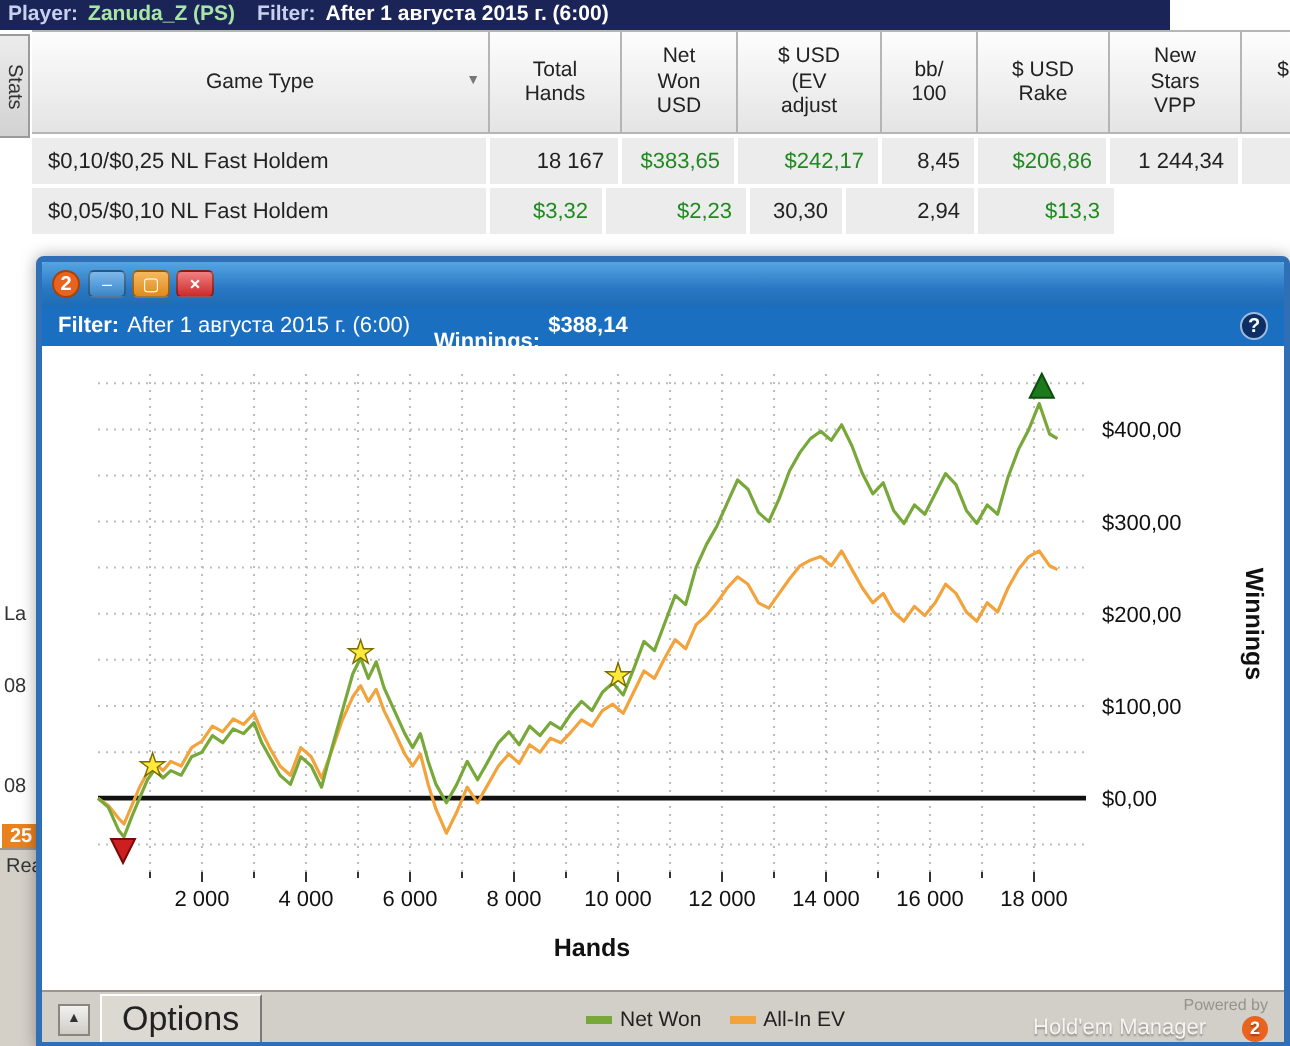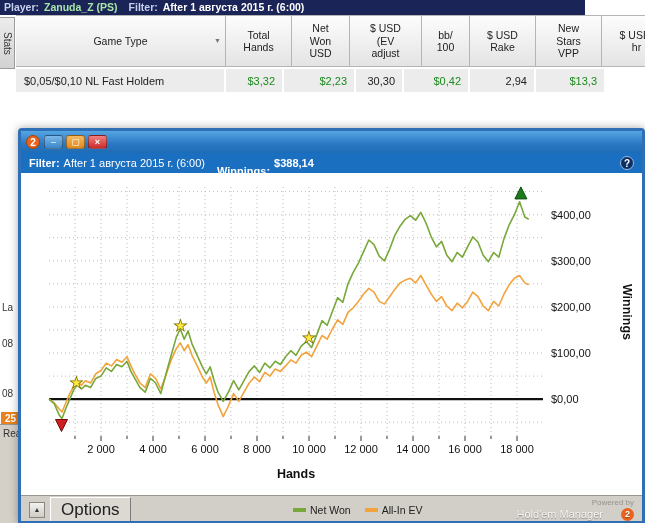--- a/index.html
+++ b/index.html
@@ -36,21 +36,21 @@
     border:1px solid #b5b5b5; border-left:none;
     display:flex; align-items:center; justify-content:center; text-align:center;
     font-size:10.5px; line-height:1.18; white-space:pre-line; position:relative; color:#222;
   }
   .hdr-arrow { position:absolute; right:4px; top:50%; transform:translateY(-50%); font-size:7px; color:#777; }
   .trow { display:flex; height:23px; margin-top:2px; }
   .td { flex:none; background:#ececec; font-size:11px; display:flex; align-items:center; border-right:2px solid #fff; }
   .name { padding-left:8px; color:#222; }
   .num { justify-content:flex-end; padding-right:7px; color:#222; }
   .money { color:#1e8a1e; }
-  .c0{width:210px}.c1{width:66px}.c2{width:58px}.c3{width:72px}.c4{width:48px}.c5{width:66px}.c6{width:66px}.c7{width:70px}
+  .c0{width:229px}.c1{width:66px}.c2{width:58px}.c3{width:72px}.c4{width:48px}.c5{width:66px}.c6{width:66px}.c7{width:70px}
 
   
   .lf { position:absolute; left:2px; font-size:10px; color:#333; white-space:nowrap; }
   .lf.hl { left:1px; background:#e8821e; color:#fff; padding:1px 4px; font-weight:bold; }
   .statusbar { position:absolute; left:0; top:424px; width:18px; height:99px; background:#d4d0c8; border-top:1px solid #9a968f; }
   .statusbar span { position:absolute; left:3px; top:3px; font-size:10px; color:#333; white-space:nowrap; }
 
   
   .popup {
     position:absolute; left:18px; top:128px; width:627px; height:396px;
@@ -145,25 +145,34 @@
 100</div>
     <div class="th c5">$ USD
 Rake</div>
     <div class="th c6">New
 Stars
 VPP</div>
     <div class="th c7">$ USD/
 hr</div>
   </div>
   <div class="trow">
+    <div class="td c0 name">$0,10/$0,25 NL Fast Holdem</div>
+    <div class="td c1 num">18 167</div>
+    <div class="td c2 num money">$383,65</div>
+    <div class="td c3 num money">$242,17</div>
+    <div class="td c4 num">8,45</div>
+    <div class="td c5 num money">$206,86</div>
+    <div class="td c6 num">1 244,34</div>
+    <div class="td c7 num money">$15,6</div>
+  </div>
+  <div class="trow">
     <div class="td c0 name">$0,05/$0,10 NL Fast Holdem</div>
     <div class="td c2 num money">$3,32</div>
     <div class="td c3 num money">$2,23</div>
     <div class="td c4 num">30,30</div>
-    <div class="td c5 num money">$0,42</div>
     <div class="td c6 num">2,94</div>
     <div class="td c7 num money">$13,3</div>
   </div>
 </div>
 
 <div class="lf" style="top:302px">La</div>
 <div class="lf" style="top:338px">08</div>
 <div class="lf" style="top:388px">08</div>
 <div class="lf hl" style="top:412px">25</div>
 <div class="statusbar">

